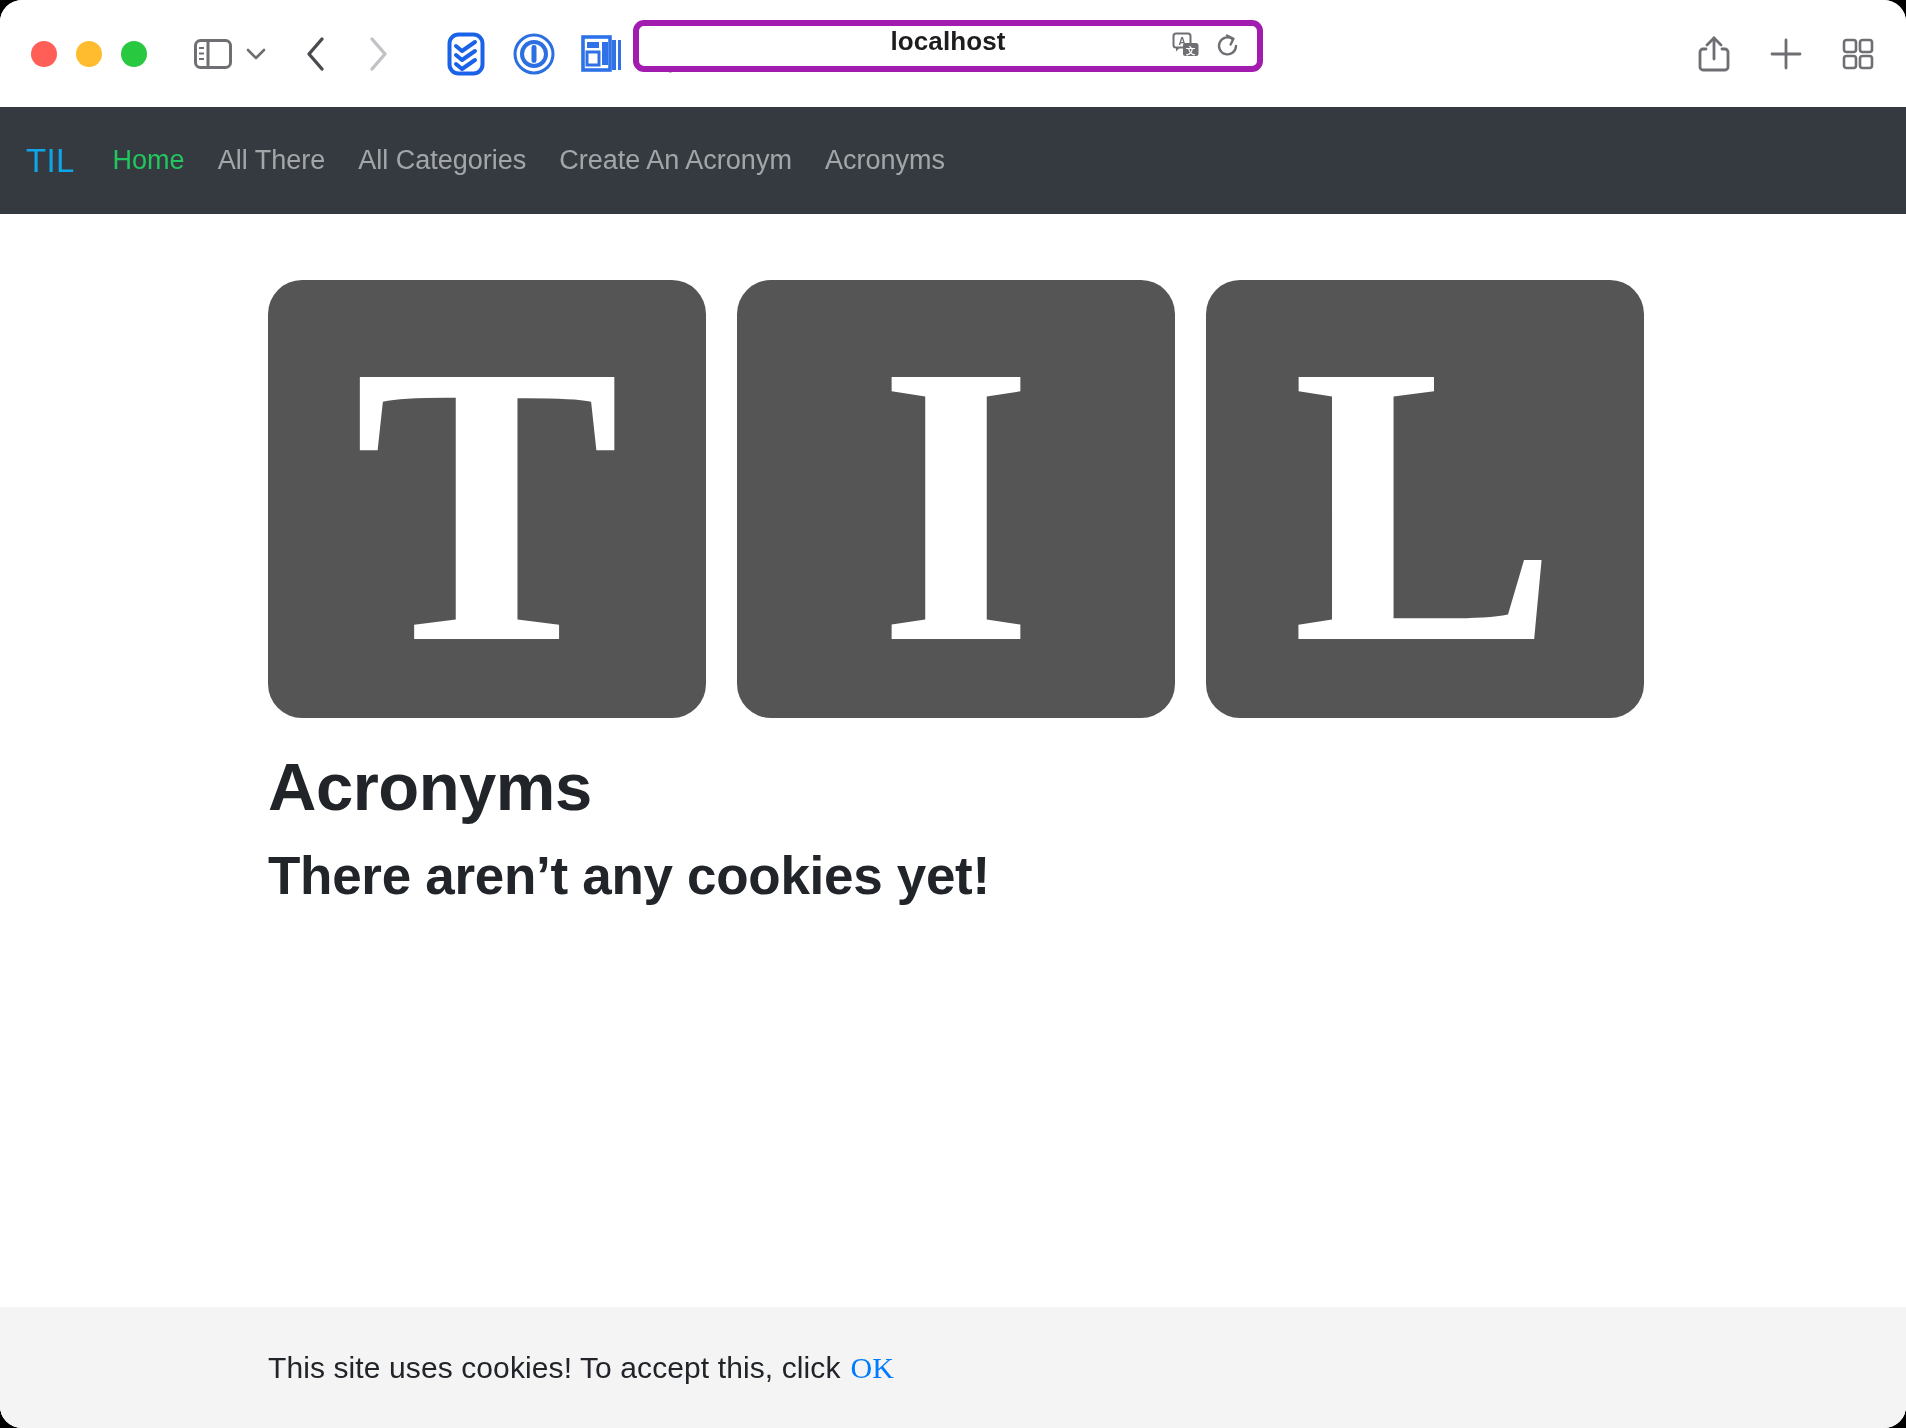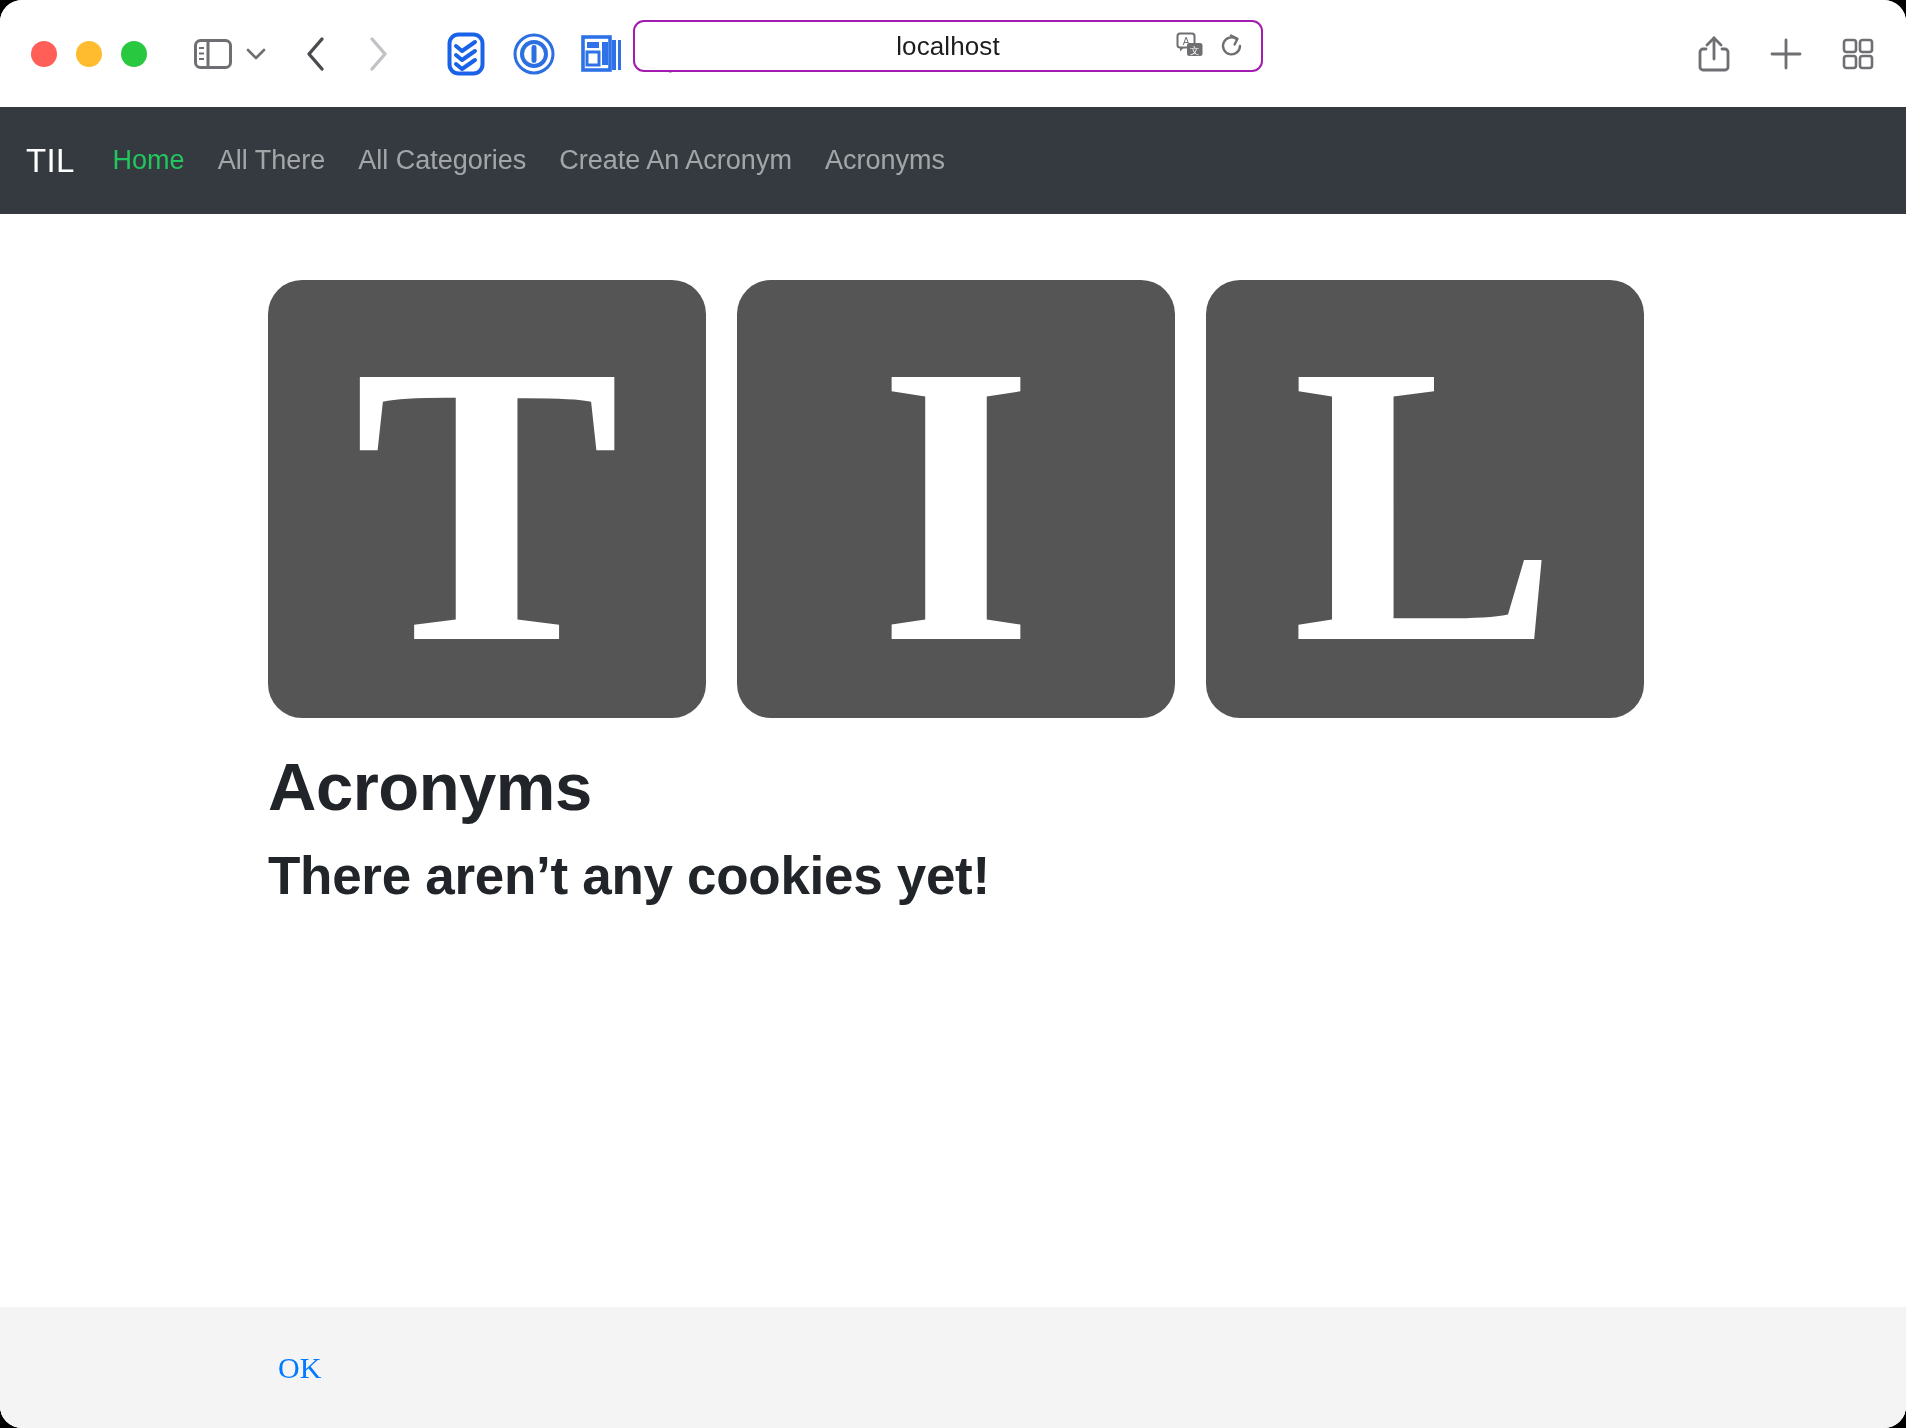--- a/index.html
+++ b/index.html
@@ -78,27 +78,27 @@
   #urlbar-wrap {
     position: absolute;
     left: 633px;
     top: 20px;
     width: 630px;
     height: 52px;
   }
   #urlbar {
     width: 100%;
     height: 100%;
-    border: 2px solid #a21caf;
+    border: 6px solid #a21caf;
     border-radius: 11px;
     background: #ffffff;
     display: flex;
-    align-items: center;
     justify-content: center;
     position: relative;
+    font-weight: bold;
   }
   #url-text {
     font-size: 26px;
     color: #1d1d1f;
     letter-spacing: 0.1px;
   }
   .url-right {
     position: absolute;
     right: 14px;
     top: 50%;
@@ -123,21 +123,21 @@
   
   #site-nav {
     height: 107px;
     background: #343a40;
     display: flex;
     align-items: center;
     padding-left: 26px;
     gap: 0;
   }
   #brand {
-    color: #ffffff;
+    color: #0ea5e9;
     font-size: 33px;
     font-weight: 400;
     letter-spacing: 0.3px;
     margin-right: 38px;
     text-decoration: none;
     white-space: nowrap;
   }
   .nav-link {
     color: rgba(255,255,255,0.55);
     font-size: 27px;
@@ -371,17 +371,18 @@
       </div>
       <div class="logo-tile">
         <span class="logo-letter">L</span>
       </div>
     </div>
 
     <h1 id="page-title">Acronyms</h1>
     <h2 id="page-subtitle">There aren’t any cookies yet!</h2>
 
     <div id="cookie-banner">
+      <span id="cookie-text">This site uses cookies! To accept this, click</span>
       <a id="cookie-ok" href="#">OK</a>
     </div>
   </div>
 
 </div>
 
 </body></html>

